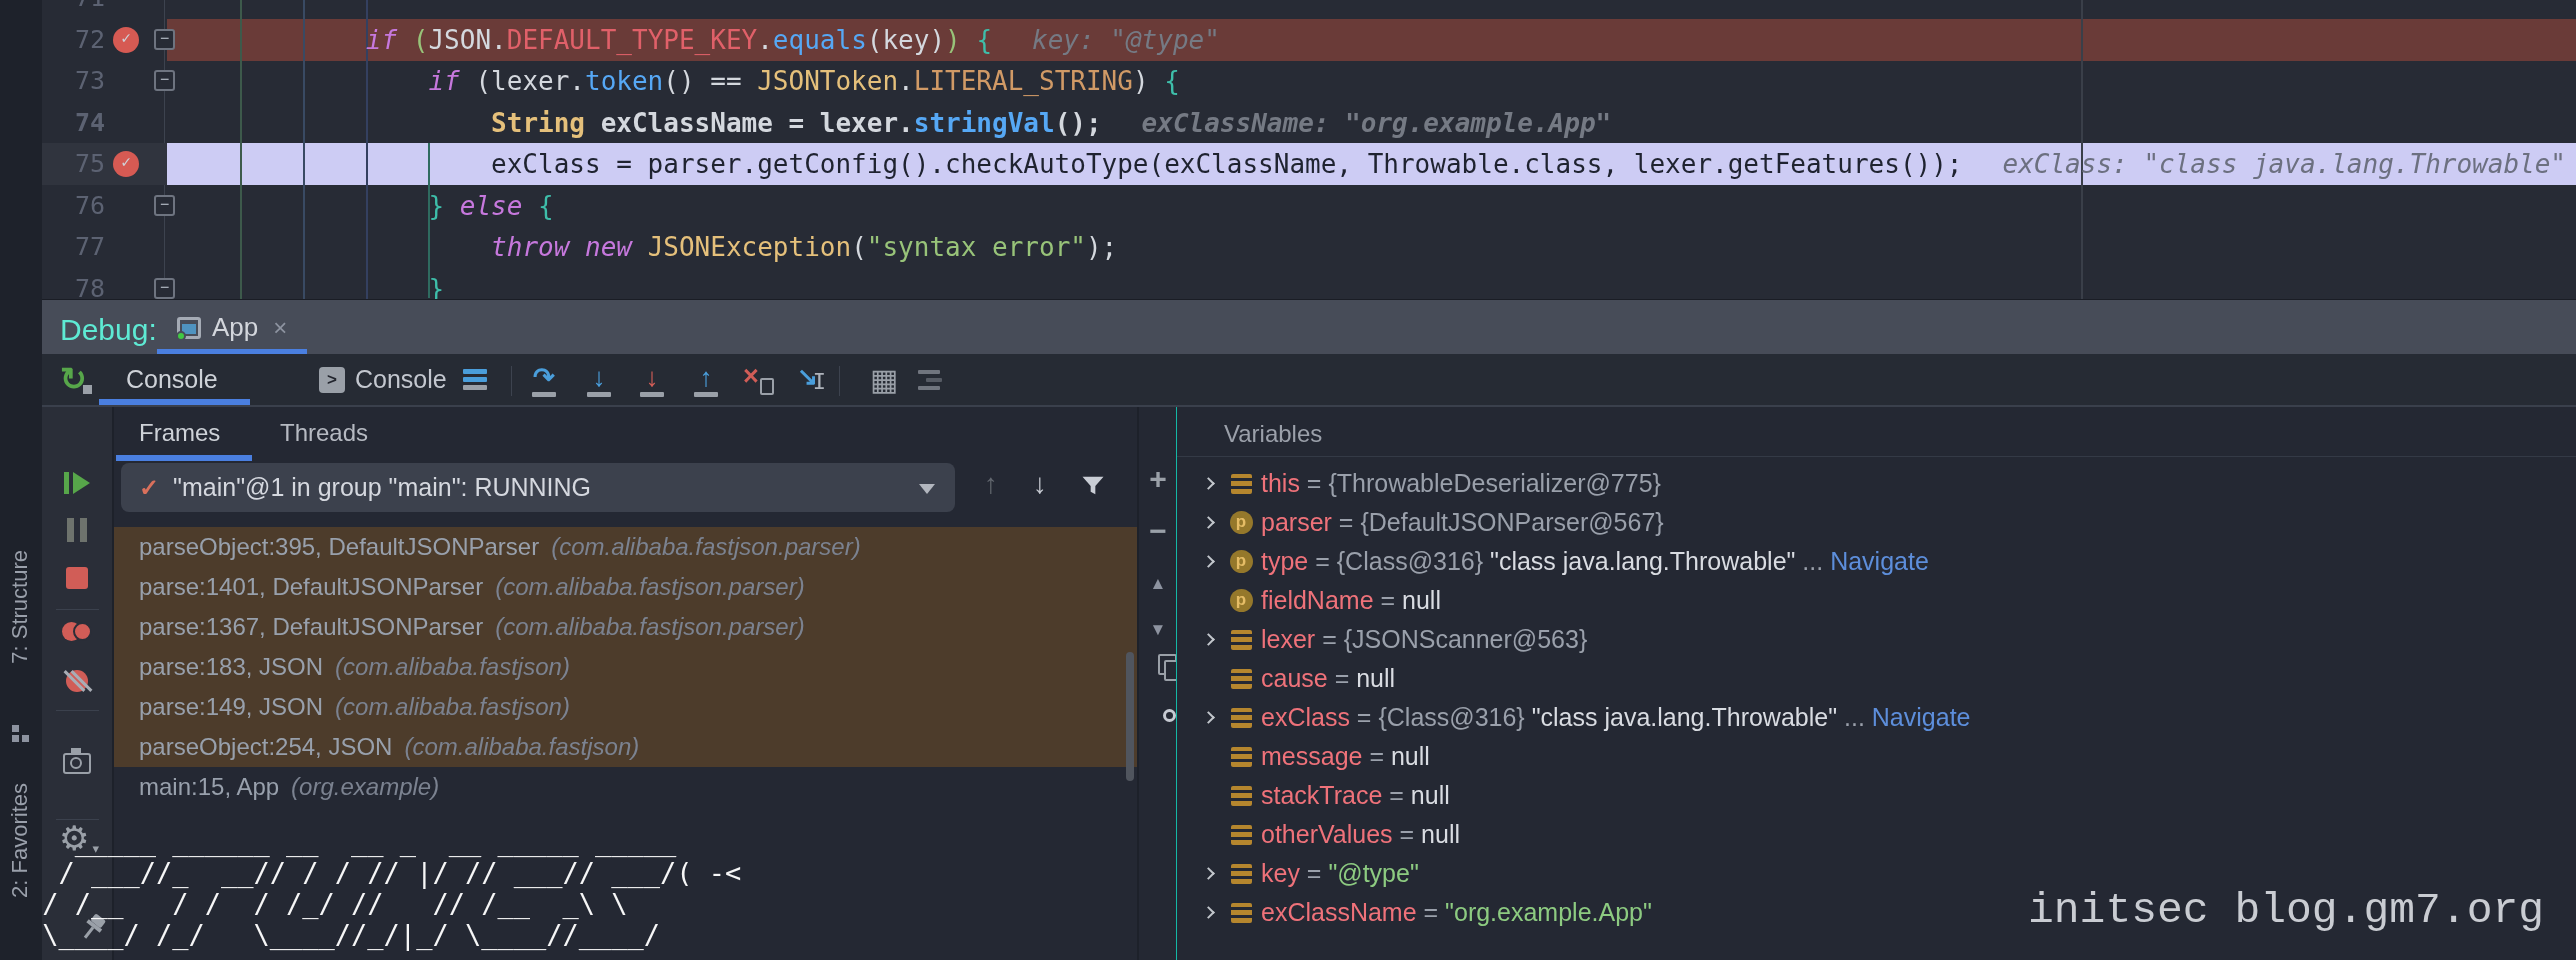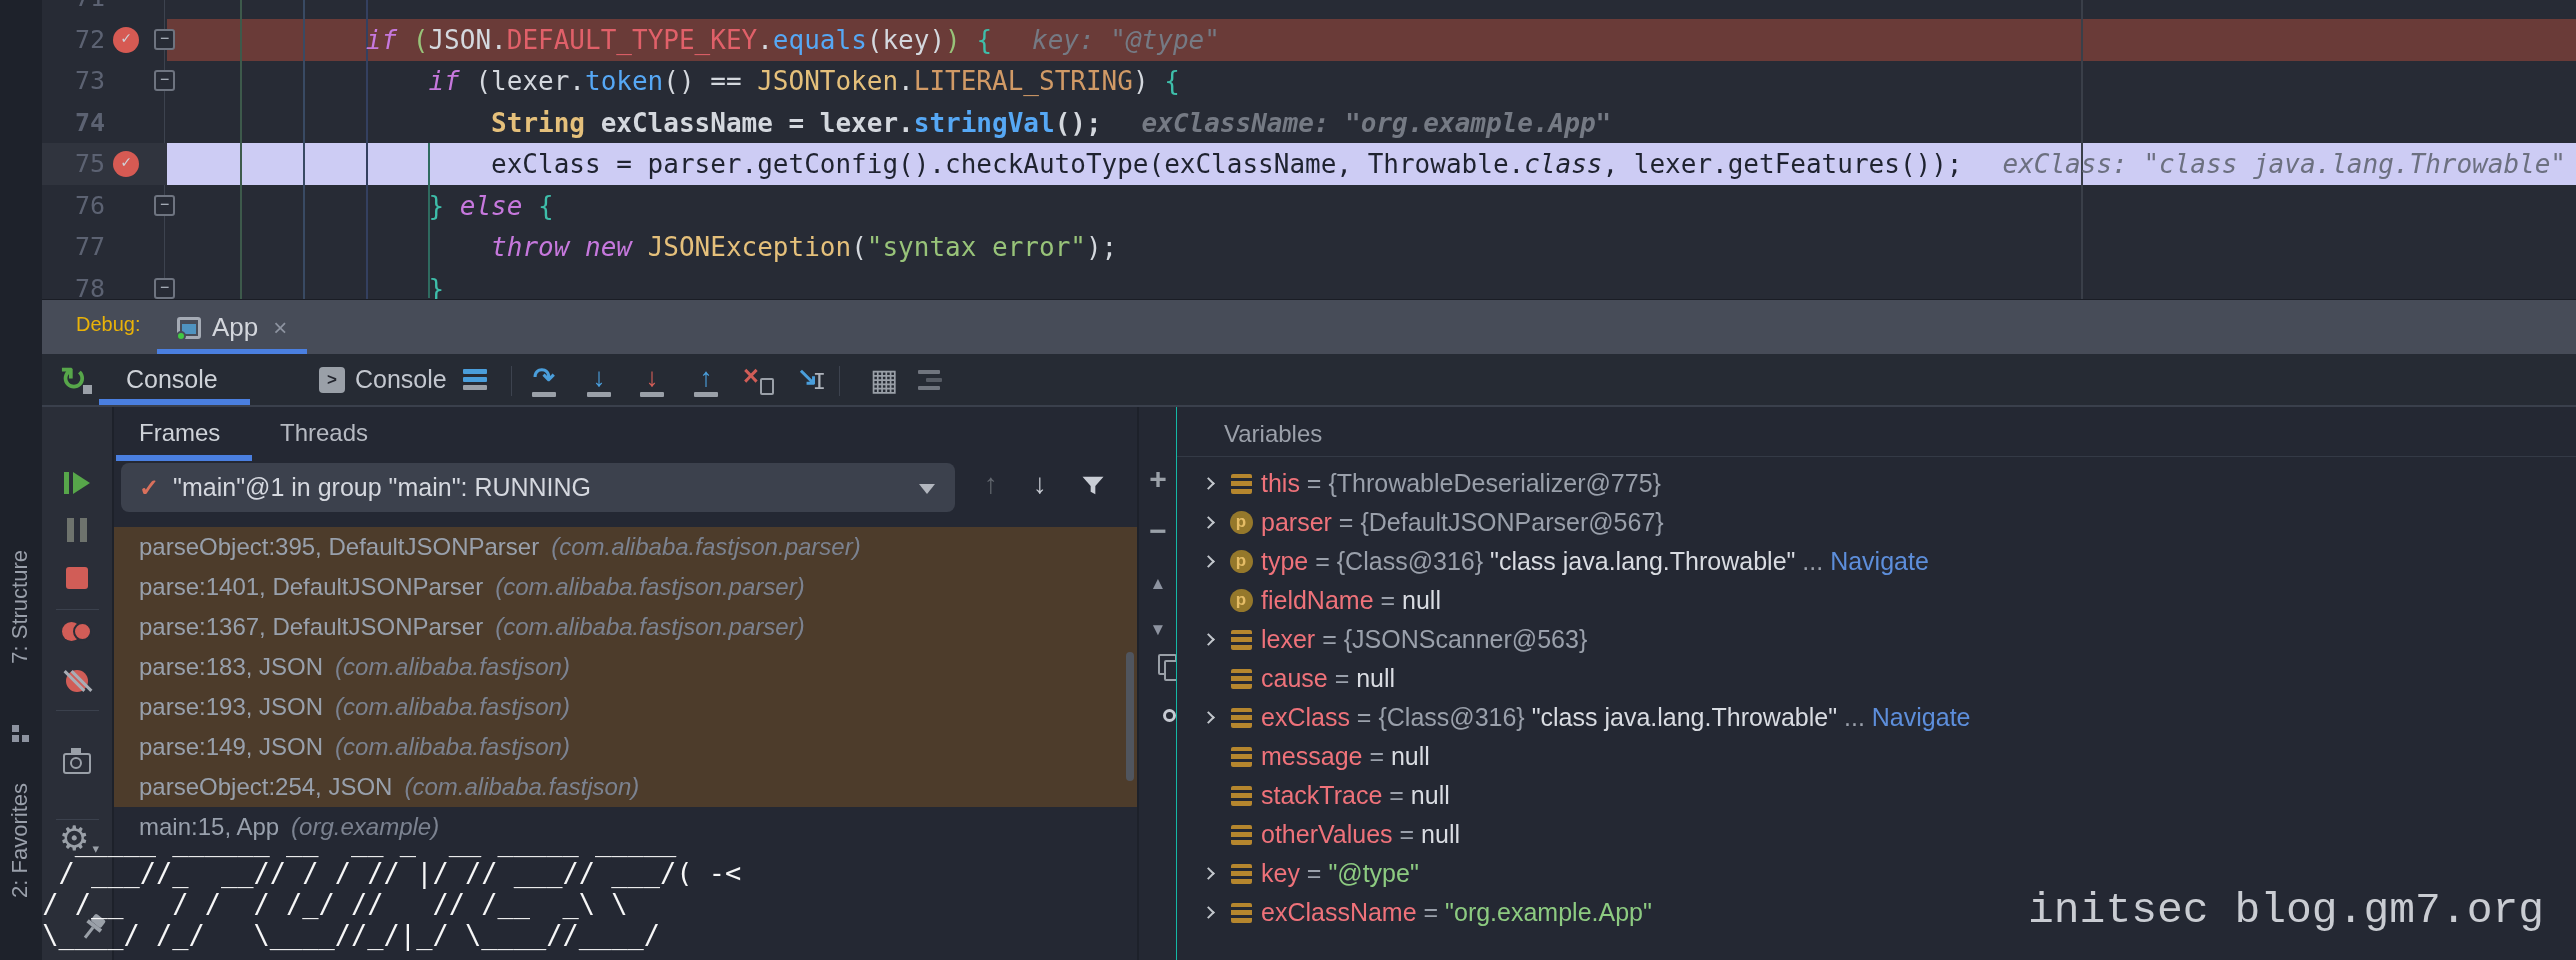--- a/index.html
+++ b/index.html
@@ -33,28 +33,28 @@
   .ctext{position:absolute;left:136px;white-space:pre;z-index:4}
   .c-kw{color:#c678dd;font-style:italic}
   .c-ty{color:#e5c07b}
   .c-cn{color:#e06069}
   .c-fn{color:#56a8f5}
   .c-pl{color:#d4d8de}
   .c-st{color:#98c379}
   .c-br{color:#3ebeaa}
   .c-or{color:#d19a66}
   .c-dk{color:#1f2330}
-  .c-dki{color:#1f2330;font-style:italic}
+  .c-dki{color:#1f2330;}
   .hint{font-style:italic;color:#757a84;margin-left:40px}
   .hint.hd{color:#6c7080}
 
   
   .dbg-header{position:absolute;left:42px;top:299px;width:2534px;height:55px;background:#474c58;
               border-top:1px solid #1a1d25;z-index:4}
-  .dbg-label{position:absolute;left:34px;top:13px;font-size:20px;color:#eab308}
+  .dbg-label{position:absolute;left:18px;top:13px;font-size:30px;color:#5eead4}
   .dbg-tab{position:absolute;left:115px;top:0;height:55px;padding:0 20px;display:flex;align-items:center;gap:11px;cursor:pointer}
   .dbg-tab:after{content:"";position:absolute;left:0;right:0;bottom:0;height:6px;background:#4a7fe0}
   .appico{width:24px;height:22px;border:3px solid #a5abb5;border-radius:3px;position:relative}
   .appico i{position:absolute;left:2px;right:2px;top:4px;bottom:2px;background:#4f93c0}
   .appico b{position:absolute;left:-4px;bottom:-5px;width:10px;height:10px;border-radius:50%;background:#41c943;border:2px solid #474c58}
   .tabname{font-size:26px;color:#d3d6dc}
   .tabclose{font-size:24px;color:#8d93a0;margin-left:4px}
 
   
   .dbg-toolbar{position:absolute;left:42px;top:354px;width:2534px;height:53px;background:#262b34;
@@ -340,21 +340,20 @@
   <span class="funnel" style="left:965px">
     <svg width="28" height="28" viewBox="0 0 24 24">
         <path d="M3 4h18l-7 8v7l-4-2v-5z" fill="#c9cdd5"></path>
       </svg>
   </span>
   <div class="flist" id="frames-list">
       <div class="frow lib"><span>parseObject:395, DefaultJSONParser</span><span class="pkg">(com.alibaba.fastjson.parser)</span></div>
       <div class="frow lib"><span>parse:1401, DefaultJSONParser</span><span class="pkg">(com.alibaba.fastjson.parser)</span></div>
       <div class="frow lib"><span>parse:1367, DefaultJSONParser</span><span class="pkg">(com.alibaba.fastjson.parser)</span></div>
       <div class="frow lib"><span>parse:183, JSON</span><span class="pkg">(com.alibaba.fastjson)</span></div>
-      <div class="frow lib"><span>parse:193, JSON</span><span class="pkg">(com.alibaba.fastjson)</span></div>
       <div class="frow lib"><span>parse:149, JSON</span><span class="pkg">(com.alibaba.fastjson)</span></div>
       <div class="frow lib"><span>parseObject:254, JSON</span><span class="pkg">(com.alibaba.fastjson)</span></div>
       <div class="frow user"><span>main:15, App</span><span class="pkg">(org.example)</span></div>
     </div>
   <div class="fscroll"></div>
 </div>
 
 <div class="mid-strip">
   <span class="micon" style="top:57px">+</span>
   <span class="micon" style="top:109px">−</span>

